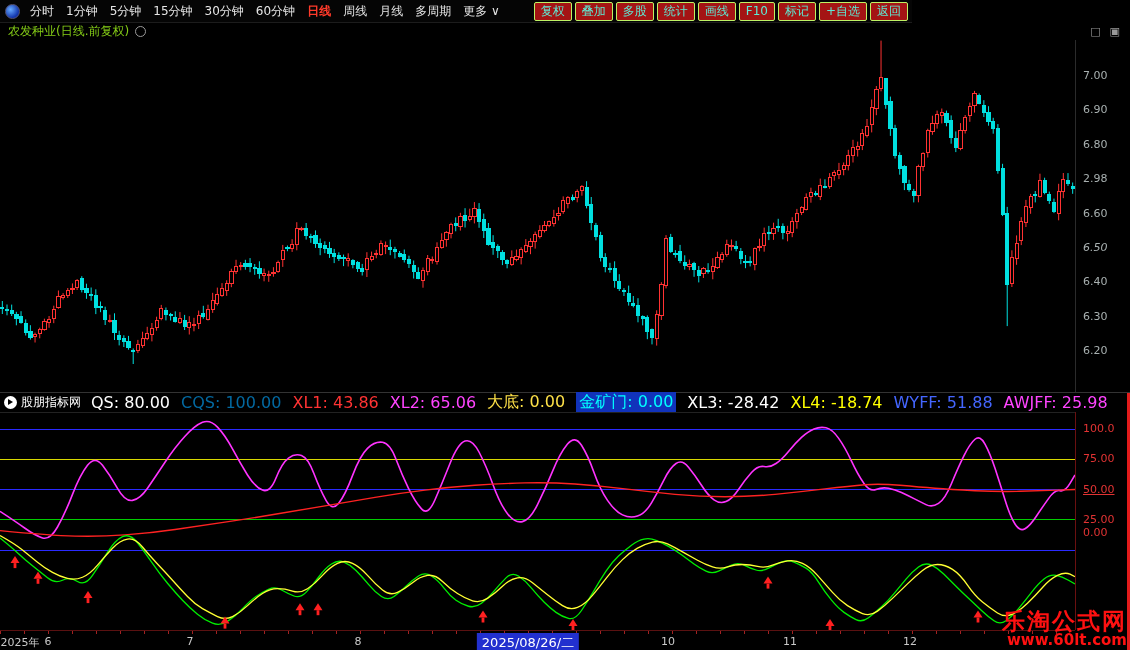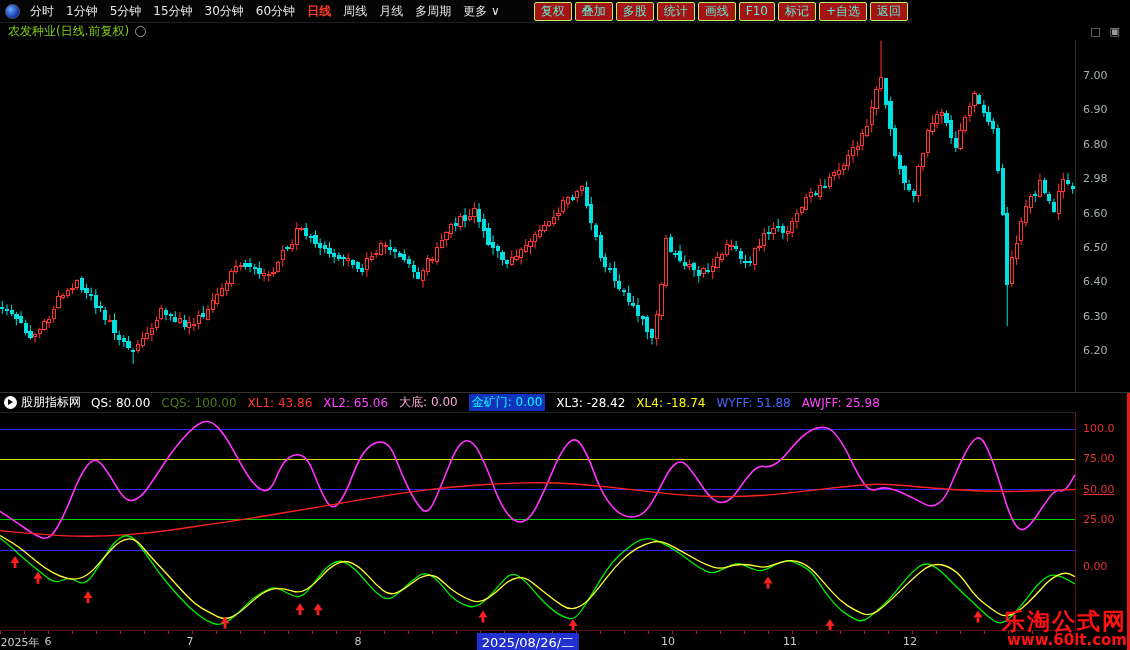--- a/index.html
+++ b/index.html
@@ -32,21 +32,21 @@
   .hdiv{position:absolute;top:392px;left:0;width:1130px;height:1px;background:#333;}
 
   
   .ind-header{position:absolute;top:393px;left:0;width:1130px;height:19px;display:flex;
               align-items:center;padding-left:4px;box-sizing:border-box;}
   .brand-logo{width:13px;height:13px;border-radius:50%;background:#fff;position:relative;flex:0 0 auto;margin-right:4px;}
   .brand-logo::before{content:"";position:absolute;left:4px;top:3px;width:0;height:0;
               border-left:5px solid #000;border-top:3.5px solid transparent;border-bottom:3.5px solid transparent;}
   .brand{color:#fff;font-size:12px;margin-right:10px;white-space:nowrap;}
   #ind-values{display:flex;align-items:center;gap:11px;}
-  #ind-values span{font-size:12px;white-space:nowrap;}
+  #ind-values span{font-size:16px;white-space:nowrap;}
 
   
   .ind-plot{position:absolute;top:412px;left:0;width:1075px;height:218px;border-top:1px solid #222;}
   .ind-axis{position:absolute;top:412px;left:1075px;width:55px;height:218px;border-left:1px solid #6b1010;}
   .ind-axis span{position:absolute;left:7px;color:#e23333;font-size:11px;}
   .right-border{position:absolute;top:393px;right:0;width:3px;height:257px;background:#e31b1b;}
 
   
   .xaxis{position:absolute;top:630px;left:0;width:1075px;height:20px;border-top:1px solid #5a1111;}
   .xaxis::before{content:"";position:absolute;top:0;left:0;right:0;height:3px;
@@ -578,24 +578,24 @@
       <span style="top: 304.2px;">6.20</span>
     </div>
 
   <div class="hdiv"></div>
 
   <div class="ind-header">
     <span class="brand-logo"></span>
     <span class="brand">股朋指标网</span>
     <div id="ind-values">
         <span style="color: rgb(255, 255, 255);">QS: 80.00</span>
-        <span style="color: #4d7c0f;">CQS: 100.00</span>
+        <span style="color: #0369a1;">CQS: 100.00</span>
         <span style="color: rgb(255, 51, 51);">XL1: 43.86</span>
         <span style="color: rgb(255, 68, 255);">XL2: 65.06</span>
-        <span style="color: #f9a8d4;">大底: 0.00</span>
+        <span style="color: #fde047;">大底: 0.00</span>
         <span style="color: rgb(0, 255, 255); background: rgb(17, 51, 187); padding: 0px 3px;">金矿门: 0.00</span>
         <span style="color: rgb(255, 255, 255);">XL3: -28.42</span>
         <span style="color: rgb(255, 255, 0);">XL4: -18.74</span>
         <span style="color: rgb(68, 102, 255);">WYFF: 51.88</span>
         <span style="color: rgb(255, 68, 255);">AWJFF: 25.98</span>
       </div>
   </div>
 
   <div class="ind-plot">
     <svg id="ind-svg" width="1075" height="218">
@@ -630,21 +630,21 @@
         <rect x="828.6" y="213.0" width="2.8" height="5" fill="#ff2020"></rect>
         <path d="M978 197.5 l-4.5 7 h9 z" fill="#ff2020"></path>
         <rect x="976.6" y="204.5" width="2.8" height="5" fill="#ff2020"></rect>
       </svg>
   </div>
   <div class="ind-axis" id="ind-axis">
       <span style="top: 10px;">100.0</span>
       <span style="top: 40.25px;">75.00</span>
       <span style="top: 70.5px; text-decoration: underline;">50.00</span>
       <span style="top: 100.75px;">25.00</span>
-      <span style="top: 148px;">0.00</span>
+      <span style="top: 114px;">0.00</span>
     </div>
   <div class="right-border"></div>
 
   <div class="xaxis" id="xaxis">
       <span class="xl" style="left: 20px;">2025年</span>
       <span class="xl" style="left: 48px;">6</span>
       <span class="xl" style="left: 190px;">7</span>
       <span class="xl" style="left: 358px;">8</span>
       <span class="xl" style="left: 668px;">10</span>
       <span class="xl" style="left: 790px;">11</span>

